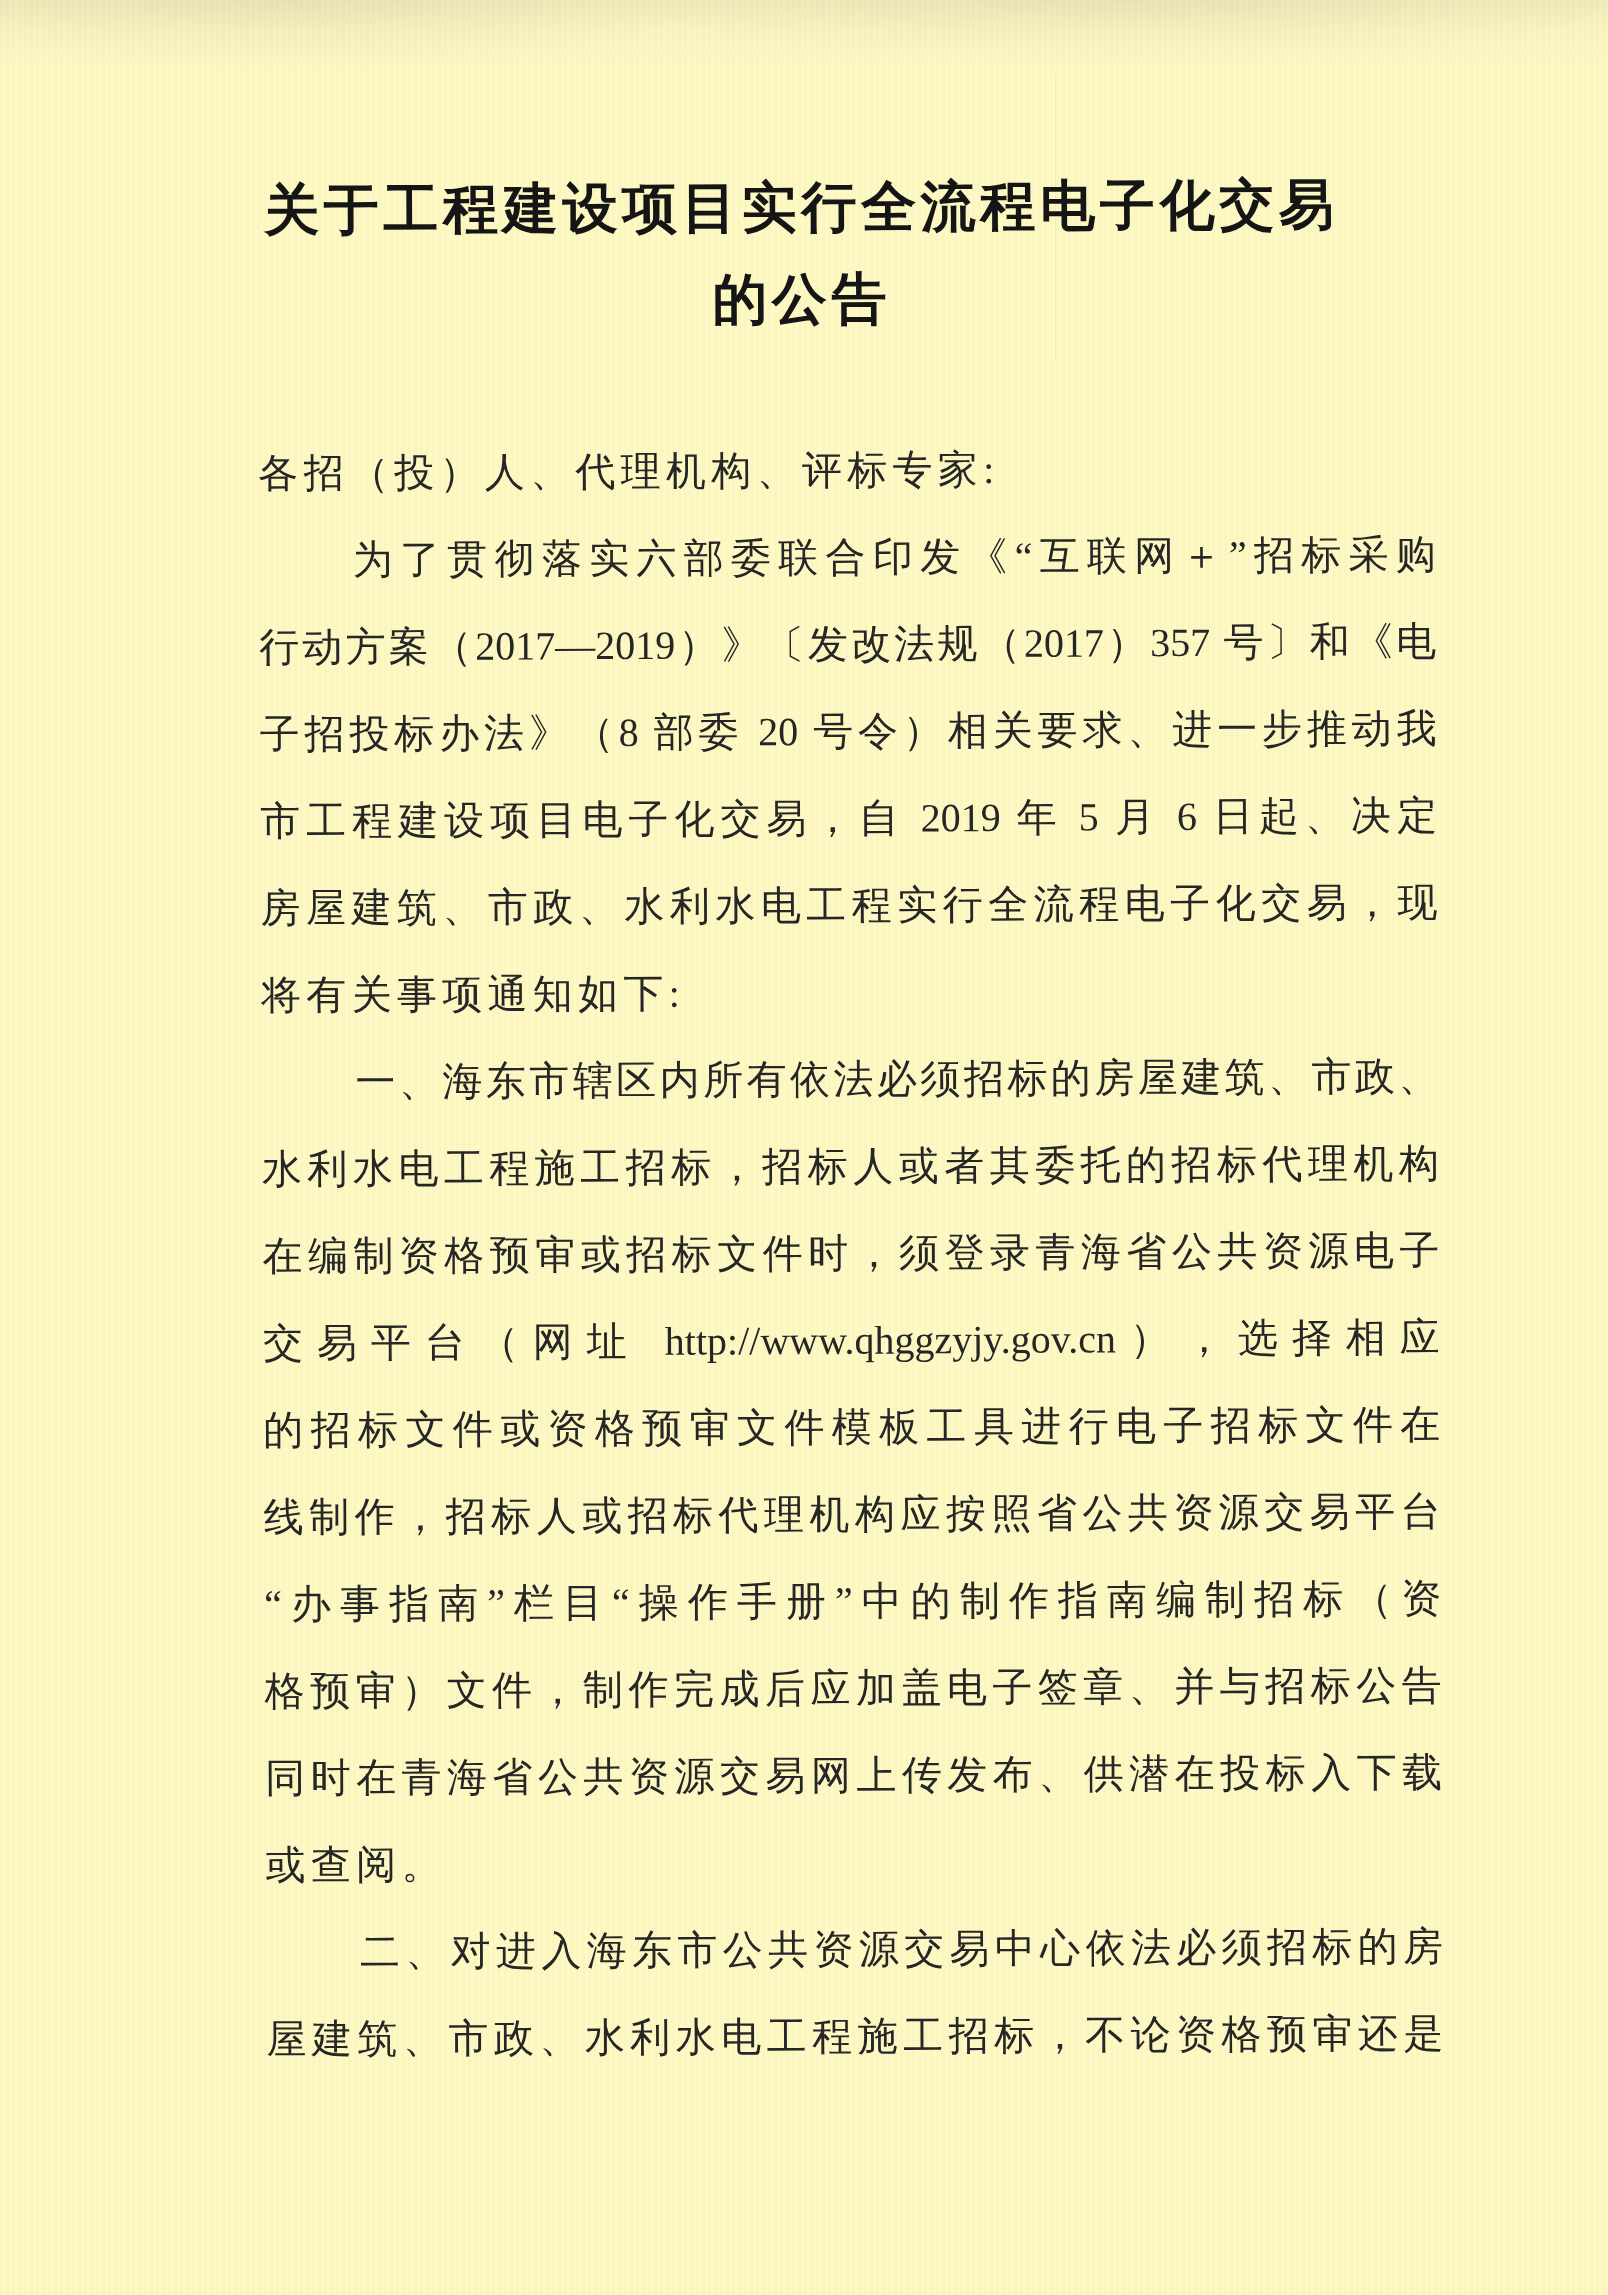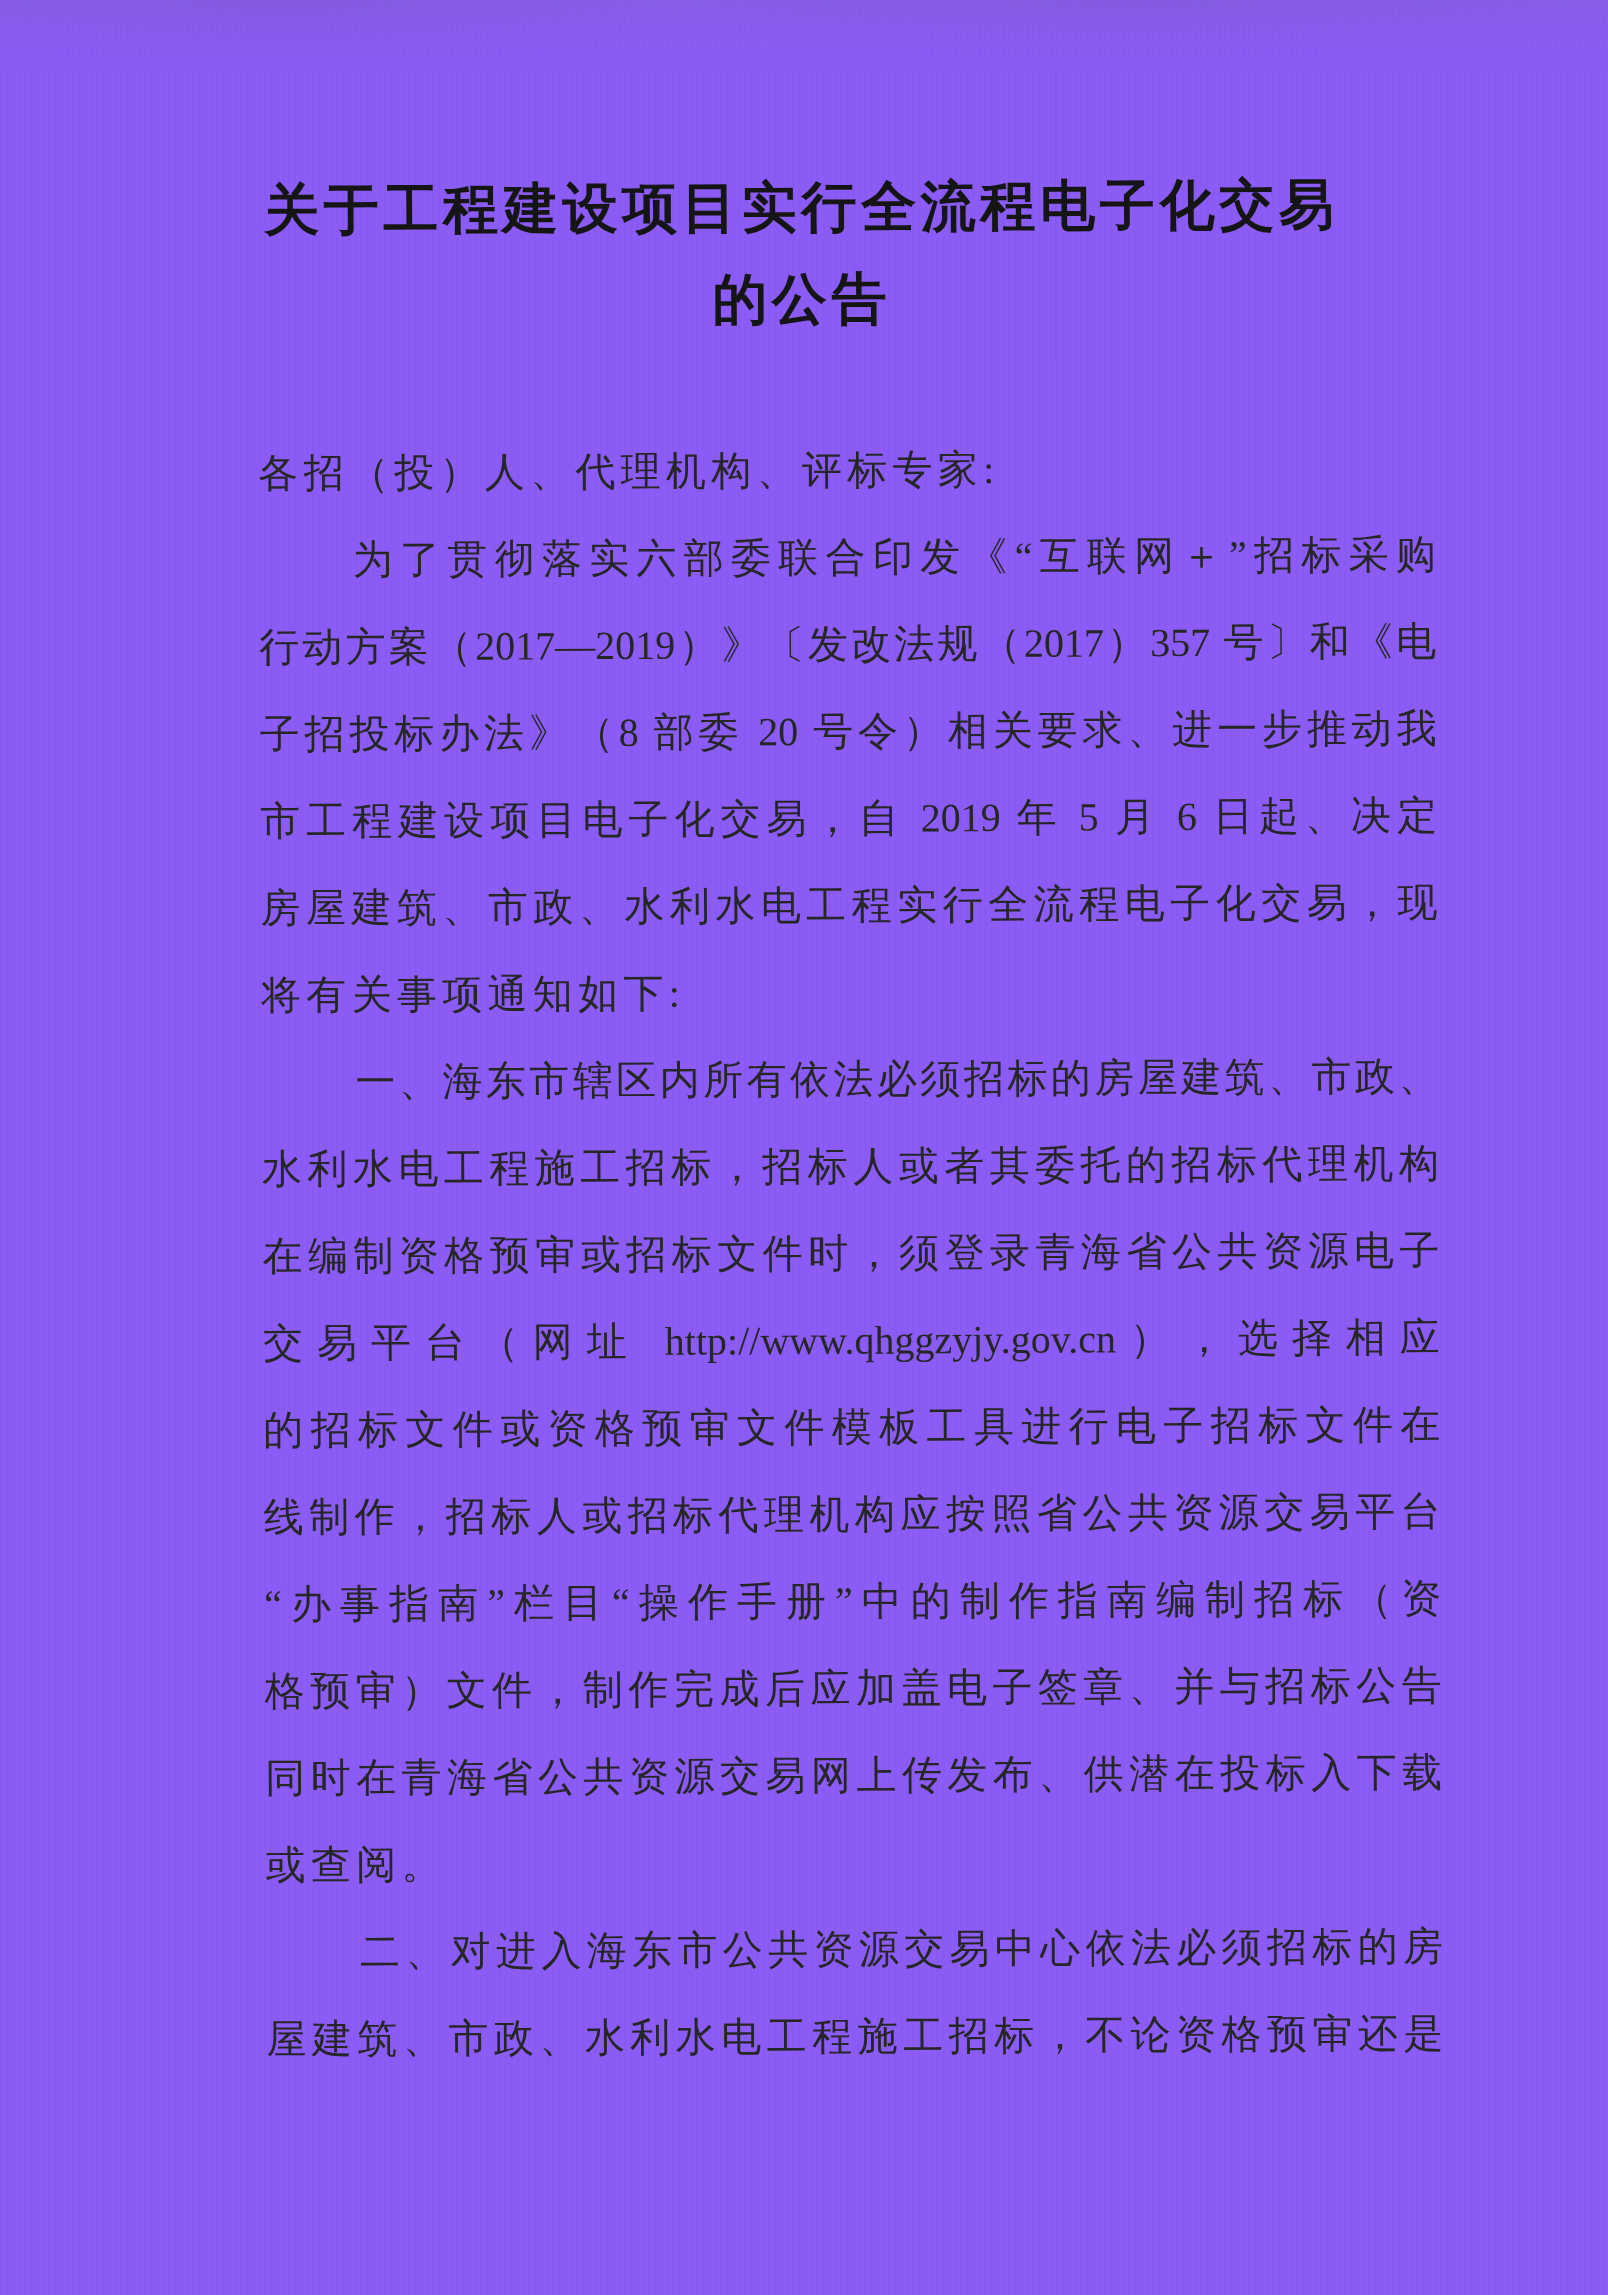--- a/index.html
+++ b/index.html
@@ -9,21 +9,21 @@
   body {
     width: 1609px;
     height: 2295px;
     background: #f3f3f1;
     font-family: "Liberation Serif", "DejaVu Serif", serif;
   }
   .page {
     position: relative;
     width: 1609px;
     height: 2295px;
-    background: #8b5cf6;
+    background: #fef9c3;
     overflow: hidden;
   }
   
   .scan-noise {
     position: absolute;
     inset: 0;
     pointer-events: none;
     background:
       linear-gradient(180deg, rgba(110,110,110,0.10) 0px, rgba(120,120,120,0.04) 30px, rgba(0,0,0,0) 73px),
       repeating-linear-gradient(90deg, rgba(0,0,0,0.010) 0 2.7px, rgba(0,0,0,0) 2.7px 6px),

